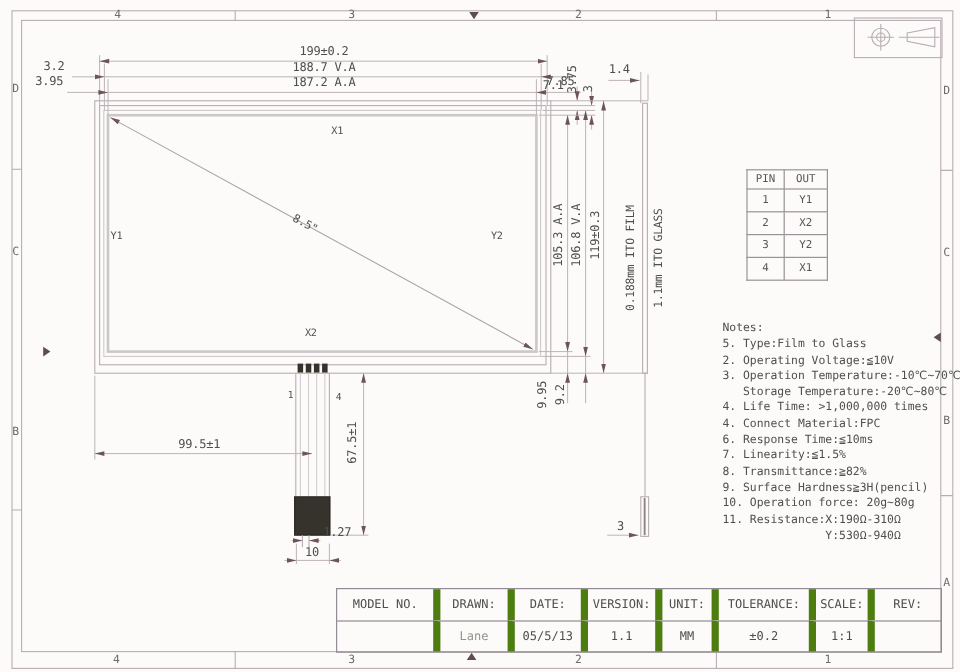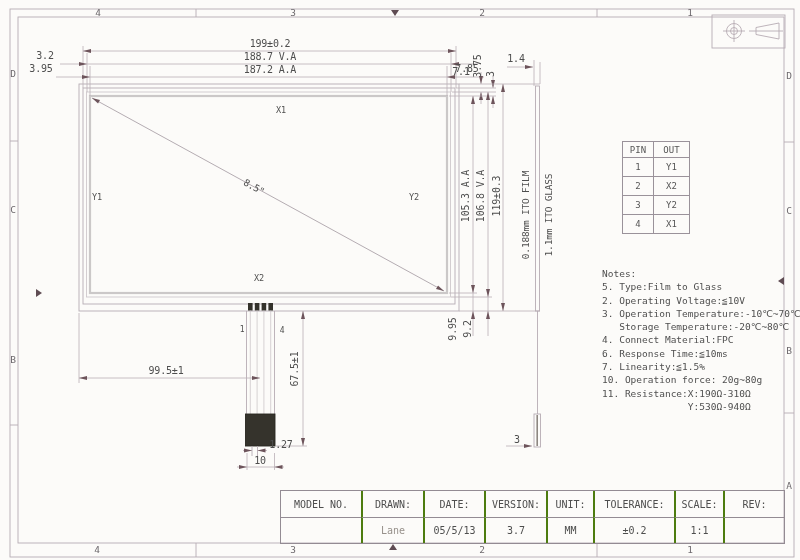--- a/index.html
+++ b/index.html
@@ -27,21 +27,21 @@
   #pin-table th{width:30px;height:15px;}
   #pin-table th:last-child{width:35px;}
   #pin-table td{height:18px;}
   
   #title-block{
     position:absolute;left:280px;top:490px;display:grid;
     grid-template-columns:80px 62px 61px 62px 47px 81px 49px 61px;
     grid-template-rows:26px 26px;border:1px solid #938b93;color:#4e4e4e;font-size:10px;
   }
   #title-block > div{
-    border-left:2px solid #4d7c0f;border-top:1px solid #938b93;
+    border-left:6px solid #4d7c0f;border-top:1px solid #938b93;
     display:flex;align-items:center;justify-content:center;white-space:nowrap;overflow:hidden;
   }
   #title-block > div:nth-child(8n+1){border-left:none;text-align:center;}
   #title-block > div:nth-child(-n+8){border-top:none;}
   #title-block .drawn-val{color:#97918b;}
 </style>
 </head>
 <body>
 
 <div id="sheet">
@@ -216,40 +216,43 @@
       </tr>
     </tbody>
   </table>
 
   <div id="notes">
     <div>Notes:</div>
     <div>5. Type:Film to Glass</div>
     <div>2. Operating Voltage:≦10V</div>
     <div>3. Operation Temperature:-10℃~70℃</div>
     <div>   Storage Temperature:-20℃~80℃</div>
+    <div>4. Life Time: &gt;1,000,000 times</div>
     <div>4. Connect Material:FPC</div>
     <div>6. Response Time:≦10ms</div>
     <div>7. Linearity:≦1.5%</div>
+    <div>8. Transmittance:≧82%</div>
+    <div>9. Surface Hardness≧3H(pencil)</div>
     <div>10. Operation force: 20g~80g</div>
     <div>11. Resistance:X:190Ω-310Ω</div>
     <div>               Y:530Ω-940Ω</div>
   </div>
 
   <div id="title-block">
     <div>MODEL NO.</div>
     <div>DRAWN:</div>
     <div>DATE:</div>
     <div>VERSION:</div>
     <div>UNIT:</div>
     <div>TOLERANCE:</div>
     <div>SCALE:</div>
     <div>REV:</div>
     <div></div>
     <div class="drawn-val">Lane</div>
     <div>05/5/13</div>
-    <div>3.7</div>
+    <div>1.1</div>
     <div>MM</div>
     <div>±0.2</div>
     <div>1:1</div>
     <div></div>
   </div>
 
 </div>
 
 </body></html>

